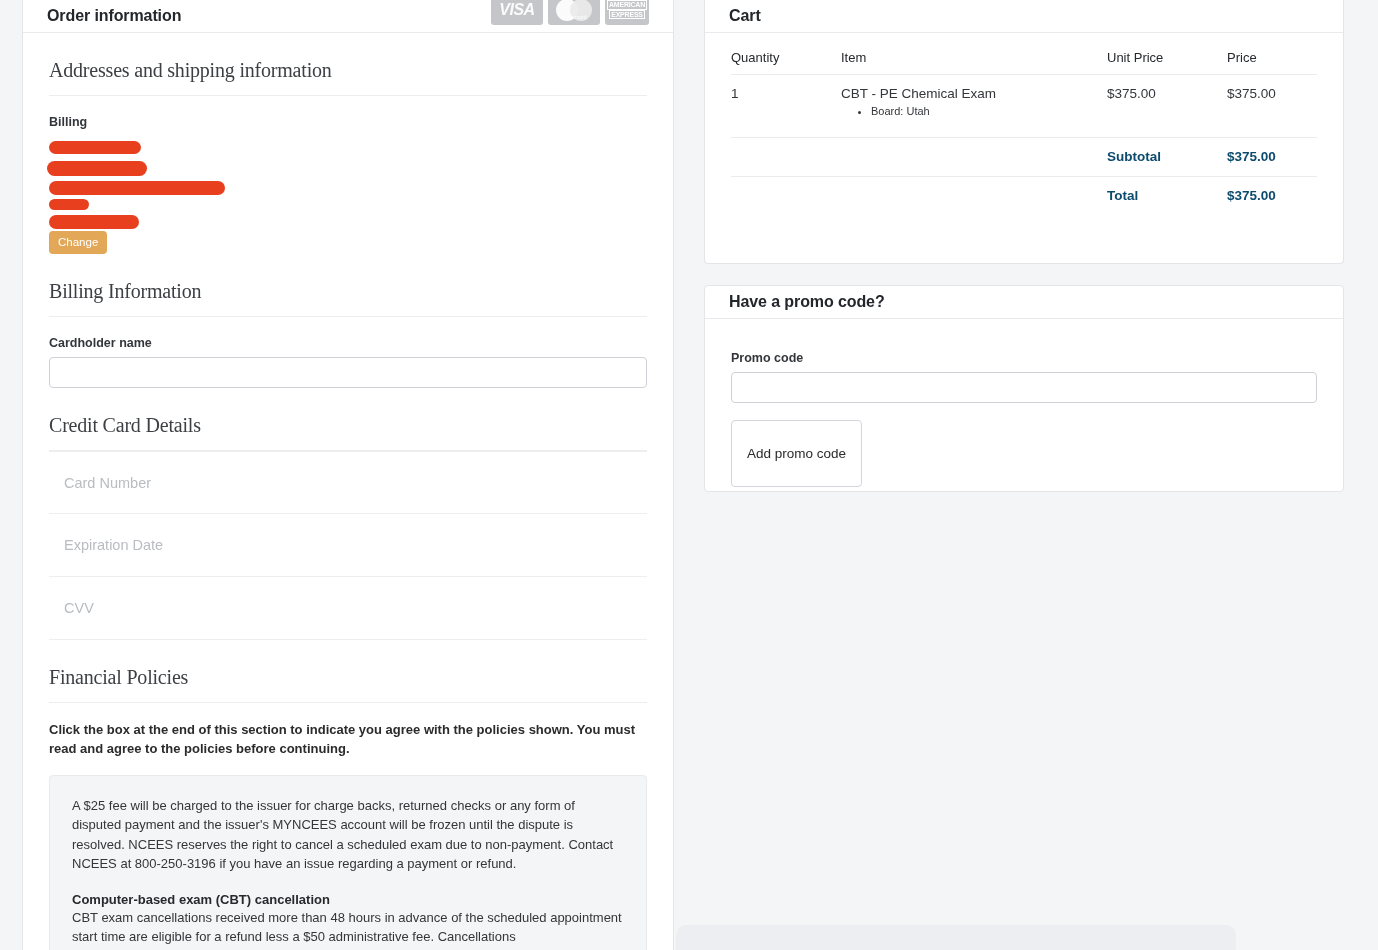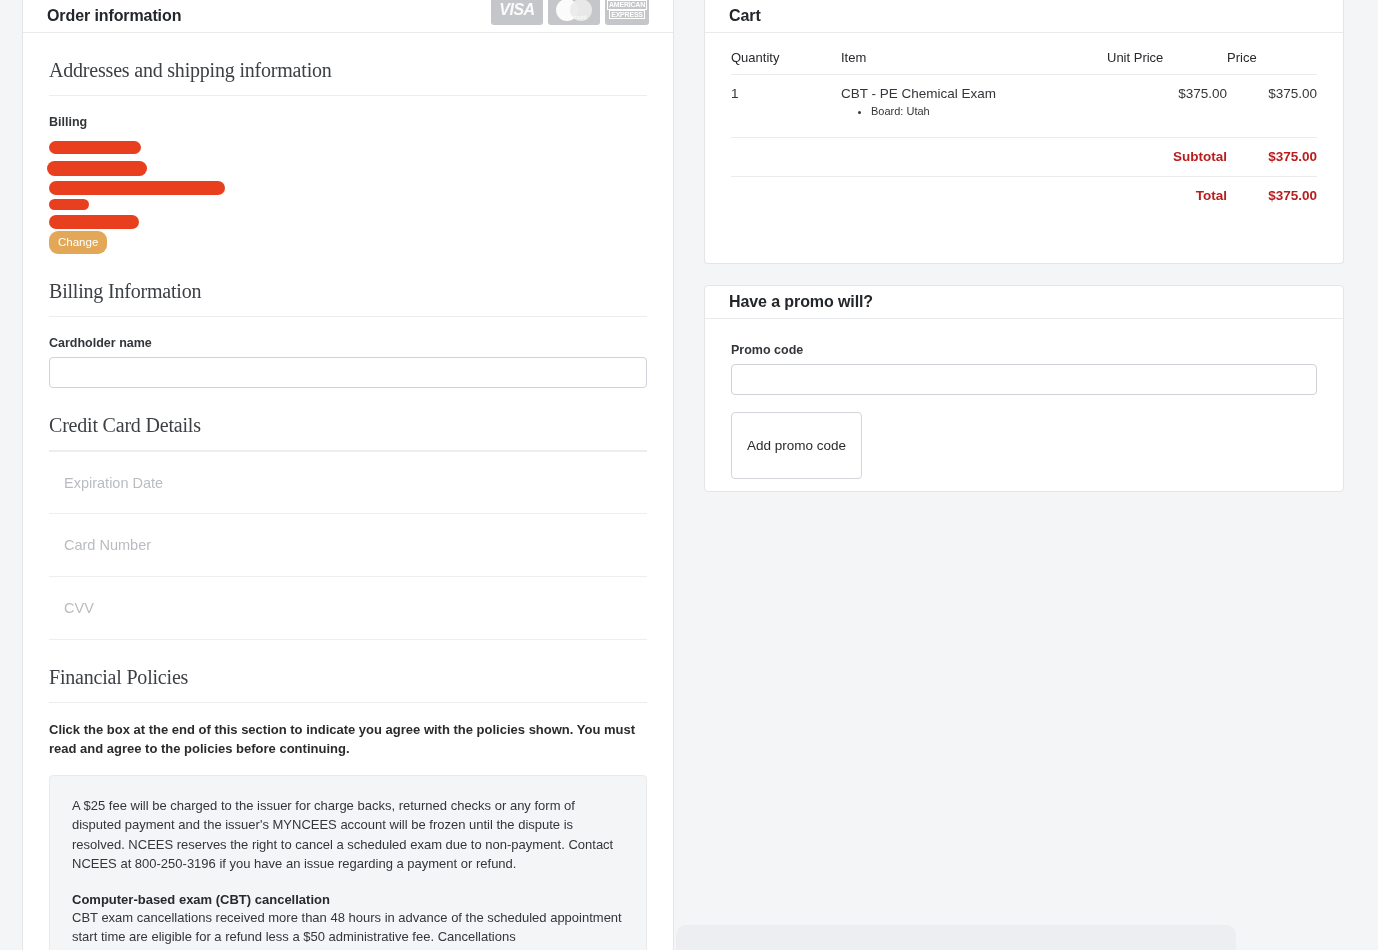--- a/index.html
+++ b/index.html
@@ -117,21 +117,21 @@
     position: absolute;
     background: #e8401f;
     border-radius: 9px;
   }
 
   .btn-change {
     display: inline-block;
     background: #e2a757;
     color: #ffffff;
     border: none;
-    border-radius: 9px;
+    border-radius: 4px;
     font-size: 11.5px;
     font-family: "Liberation Sans", sans-serif;
     padding: 5px 9px 6px;
     cursor: pointer;
   }
 
   
   .input-box {
     width: 100%;
     height: 31px;
@@ -196,29 +196,29 @@
   table.cart th {
     font-size: 13px; font-weight: normal; color: #26292d;
     padding: 17px 0 9px; text-align: left;
     border-bottom: 1px solid #e9ebed;
   }
   table.cart td {
     font-size: 13.5px; color: #33363a;
     padding: 11px 0 20px; vertical-align: top;
     border-bottom: 1px solid #e9ebed;
   }
-  .num { text-align: right; }
+  .num { }
   .item-sub {
     margin: 4px 0 0 30px; padding: 0; list-style: disc;
     font-size: 11px; color: #33363a;
   }
   .item-sub li { margin-top: 2px; }
   tr.totals td {
     padding: 11px 0 12px; border-bottom: 1px solid #e9ebed;
-    font-weight: bold; font-size: 13.5px; color: #b91c1c;
+    font-weight: bold; font-size: 13.5px; color: #0c4a6e;
   }
   tr.totals.last td { border-bottom: none; }
 
   .btn-outline {
     margin-top: 17px;
     background: #ffffff;
     border: 1px solid #d2d5d9;
     border-radius: 4px;
     font-size: 13.5px;
     font-family: "Liberation Sans", sans-serif;
@@ -281,24 +281,24 @@
 
       <h3 class="sec-title">Billing Information</h3>
 
       <div class="field-label">Cardholder name</div>
       <input class="input-box" type="text" placeholder="" style="">
 
       <h3 class="sec-title">Credit Card Details</h3>
 
       <div>
         <div class="cc-field">
+          <input type="text" placeholder="Card Number" style="">
+        </div>
+        <div class="cc-field">
           <input type="text" placeholder="Expiration Date" style="">
-        </div>
-        <div class="cc-field">
-          <input type="text" placeholder="Card Number" style="">
         </div>
         <div class="cc-field">
           <input type="text" placeholder="CVV" style="">
         </div>
       </div>
 
       <h3 class="sec-title">Financial Policies</h3>
 
       <p class="policy-intro">Click the box at the end of this section to indicate you agree with the policies shown. You must read and agree to the policies before continuing.</p>
 
@@ -349,24 +349,24 @@
             <td class="num">Total</td>
             <td class="num">$375.00</td>
           </tr>
         </tbody>
       </table>
     </div>
   </section>
 
   <section class="card" id="promo-card">
     <div class="card-header">
-      <h2>Have a promo will?</h2>
+      <h2>Have a promo code?</h2>
     </div>
     <div class="card-body" style="padding-top:20px">
-      <div class="field-label" style="margin-top:4px">Promo code</div>
+      <div class="field-label" style="margin-top:12px">Promo code</div>
       <input class="input-box" type="text" placeholder="" style="">
       <button class="btn-outline">Add promo code</button>
     </div>
   </section>
 
   <div id="bottom-bar"></div>
 
 </div>
 
 </body></html>

